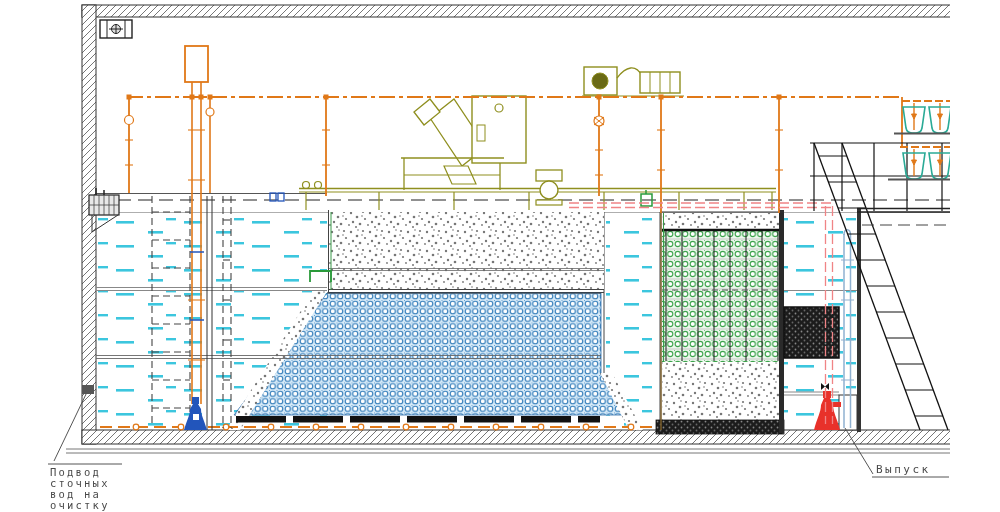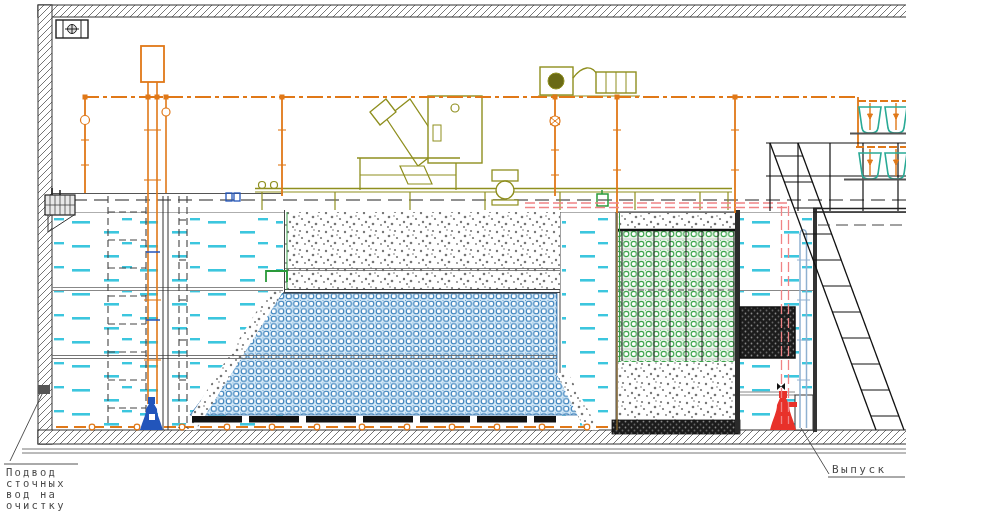--- a/index.html
+++ b/index.html
@@ -1,16 +1,16 @@
 <!DOCTYPE html>
 <html><head>
 <meta charset="utf-8">
 <style>
   html,body{margin:0;padding:0;background:#fff;}
-  .canvas{width:906px;height:512px;background:#fff;overflow:hidden;position:relative;}
+  .canvas{width:906px;height:512px;background:#fff;overflow:hidden;position:relative;padding-left:44px;}
   svg{display:block;}
   text{font-family:"DejaVu Sans Mono","Liberation Mono",monospace;fill:#4a4a4a;}
   .cad-label{letter-spacing:2.2px;font-size:10.5px;}
   .cad-label-r{letter-spacing:2.5px;font-size:11px;}
 </style>
 </head>
 <body>
 
 <div class="canvas">
 <svg width="1000" height="512" viewBox="0 0 1000 512" xmlns="http://www.w3.org/2000/svg">

